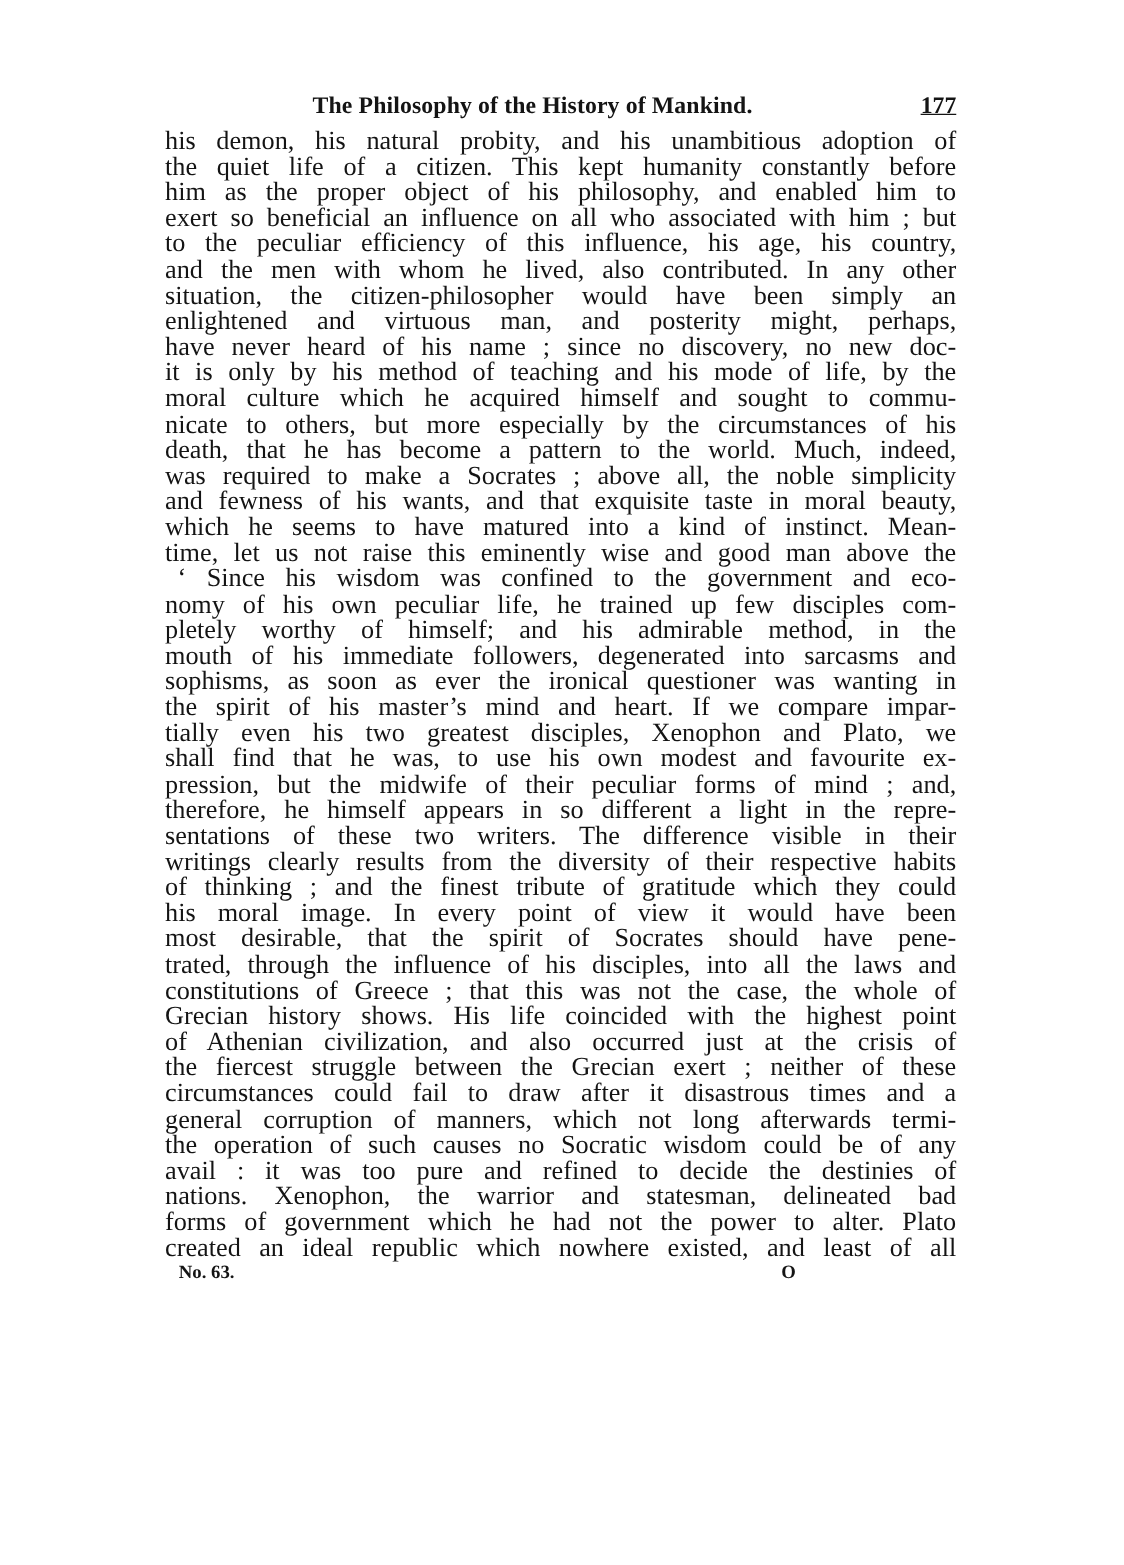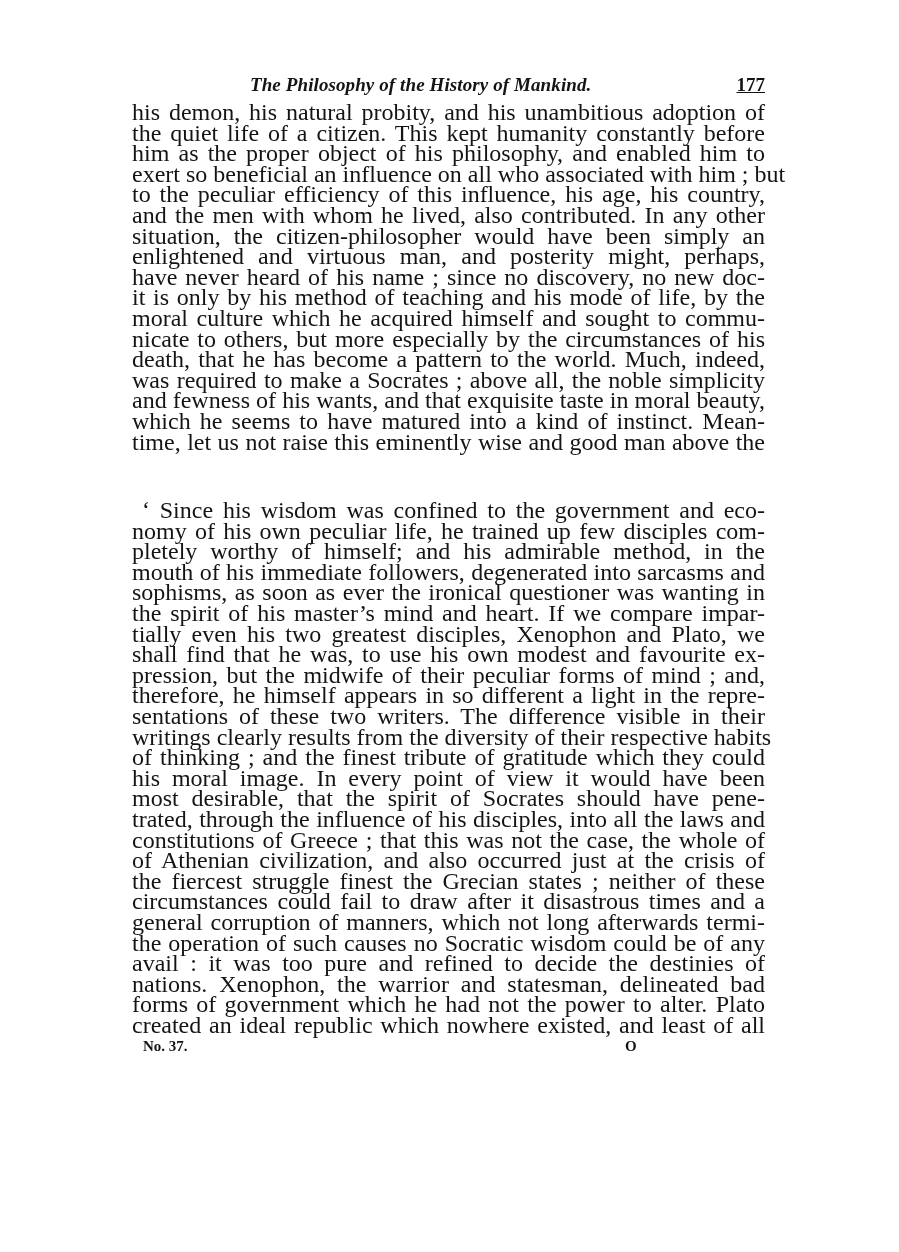--- a/index.html
+++ b/index.html
@@ -23,50 +23,48 @@
     }
     .running-head {
       position: relative;
       height: 30px;
       font-size: 19px;
     }
     .running-title {
       position: absolute;
       left: 118px;
       top: 2px;
-      font-style: italic;
       font-weight: bold;
       letter-spacing: 0.1px;
     }
     .page-number {
       position: absolute;
       right: 0;
       top: 2px;
       font-weight: bold;
       font-size: 19px;
       text-decoration: underline;
     }
     .body-text {
       margin-top: 0px;
-      font-size: 24px;
+      font-size: 21px;
       line-height: 20.6px;
     }
     .line {
       display: block;
       white-space: nowrap;
       text-align: justify;
       text-align-last: justify;
       height: 20.6px;
     }
     .line.last {
       text-align-last: left;
     }
     .line.indent {
       padding-left: 10px;
-      margin-top: 48px;
     }
     .footer {
       position: relative;
       height: 24px;
       font-size: 15px;
       font-weight: bold;
     }
     .signature-mark {
       position: absolute;
       left: 11px;
@@ -118,29 +116,30 @@
         <span class="line">shall find that he was, to use his own modest and favourite ex-</span>
         <span class="line">pression, but the midwife of their peculiar forms of mind ; and,</span>
         <span class="line">therefore, he himself appears in so different a light in the repre-</span>
         <span class="line">sentations of these two writers. The difference visible in their</span>
         <span class="line">writings clearly results from the diversity of their respective habits</span>
         <span class="line">of thinking ; and the finest tribute of gratitude which they could</span>
         <span class="line">his moral image. In every point of view it would have been</span>
         <span class="line">most desirable, that the spirit of Socrates should have pene-</span>
         <span class="line">trated, through the influence of his disciples, into all the laws and</span>
         <span class="line">constitutions of Greece ; that this was not the case, the whole of</span>
+        <span class="line">Grecian history shows. His life coincided with the highest point</span>
         <span class="line">of Athenian civilization, and also occurred just at the crisis of</span>
-        <span class="line">the fiercest struggle finest the Grecian states ; neither of these</span>
+        <span class="line">the fiercest struggle between the Grecian exert ; neither of these</span>
         <span class="line">circumstances could fail to draw after it disastrous times and a</span>
         <span class="line">general corruption of manners, which not long afterwards termi-</span>
         <span class="line">the operation of such causes no Socratic wisdom could be of any</span>
         <span class="line">avail : it was too pure and refined to decide the destinies of</span>
         <span class="line">nations. Xenophon, the warrior and statesman, delineated bad</span>
         <span class="line">forms of government which he had not the power to alter. Plato</span>
         <span class="line">created an ideal republic which nowhere existed, and least of all</span>
       </div>
     </div>
 
   <div class="footer">
-    <span class="signature-mark">No. 37.</span>
+    <span class="signature-mark">No. 63.</span>
     <span class="signature-letter">O</span>
   </div>
 </div>
 
 </body></html>

